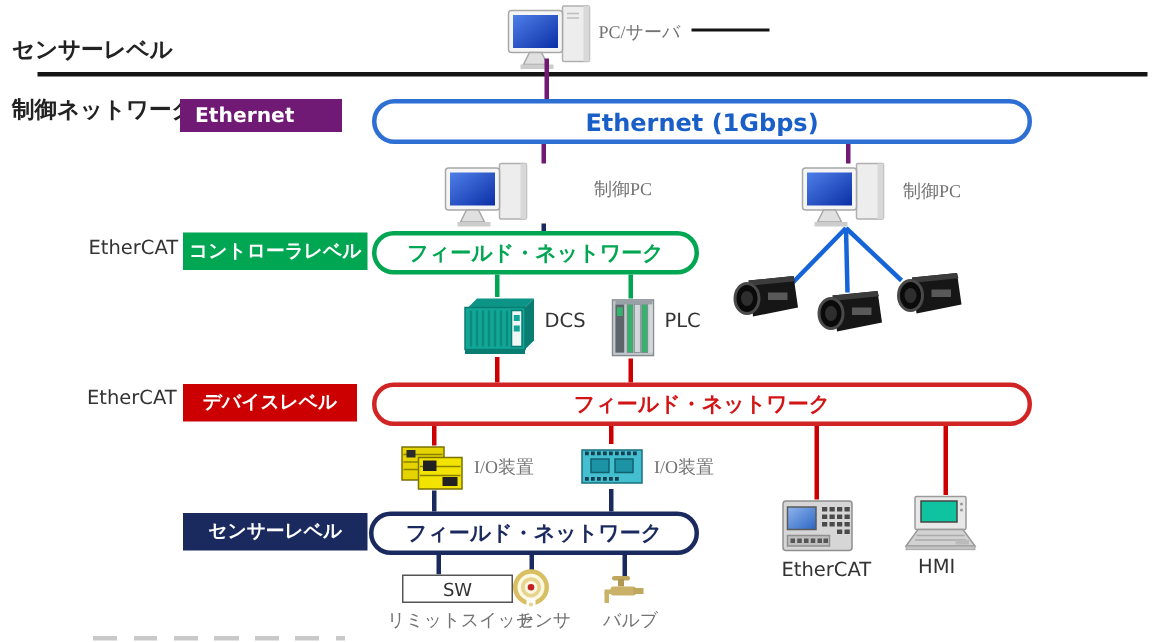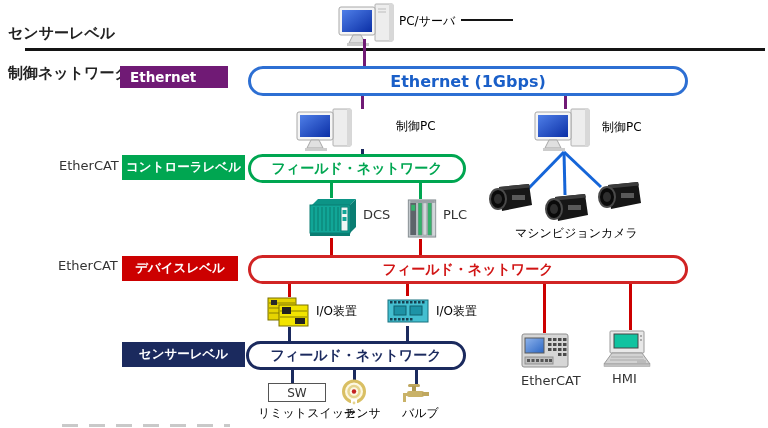--- a/index.html
+++ b/index.html
@@ -1,20 +1,20 @@
 <!DOCTYPE html>
 <html><head>
 <meta charset="utf-8">
 <style>
   * { margin:0; padding:0; box-sizing:border-box; }
   body { background:#ffffff; font-family:"DejaVu Sans","Liberation Sans",sans-serif; }
   .canvas { position:relative; width:768px; height:428px; background:#ffffff; overflow:hidden; }
   .abs { position:absolute; }
   .layer-title { font-size:15px; font-weight:600; color:#222; }
-  .sm-label { font-size:12px; color:#000000; }
+  .sm-label { font-size:12px; color:#737373;font-family:Liberation Serif, serif; }
   .dev-label { font-size:13px; color:#333; }
   .ethercat { font-size:13px; color:#333; }
   .tag { position:absolute; color:#fff; font-weight:bold; font-size:12.5px;
          display:flex; align-items:center; justify-content:center; }
   .tag.left-pad { justify-content:flex-start; padding-left:10px; font-size:13.5px; }
   .bus { position:absolute; background:#fff; display:flex; align-items:center;
          justify-content:center; font-weight:bold; }
   .vline { position:absolute; width:3px; }
   .hline { position:absolute; height:3px; }
   .blue-bg { background:#701a75; }
@@ -172,21 +172,20 @@
   </div>
   <div class="abs" style="left:596px;top:179px;width:48px;height:38px">
     <svg width="48" height="38" viewBox="0 0 48 38">
       <path d="M12 6 L42 3 L45 24 L15 30 Z" fill="#161616"></path>
       <path d="M12 6 L42 3 L43 6.5 L13 9.5 Z" fill="#3c3c3c"></path>
       <ellipse cx="11" cy="18" rx="8" ry="10" fill="#0a0a0a" stroke="#4a4a4a" stroke-width="2"></ellipse>
       <ellipse cx="11" cy="18" rx="4" ry="5" fill="#2e2e2e"></ellipse>
       <rect x="25" y="14" width="13" height="5" fill="#6a6a6a" opacity="0.8"></rect>
     </svg>
   </div>
-  <div class="abs sm-label" style="left:515px;top:225px">マシンビジョンカメラ</div>
 
   <div class="abs vline red-bg" style="left:330px;top:238px;height:17px"></div>
   <div class="abs vline red-bg" style="left:419px;top:239px;height:16px"></div>
 
   <div class="abs ethercat" style="left:58px;top:258px">EtherCAT</div>
   <div class="tag red-bg" style="left:122px;top:256px;width:116px;height:25px">デバイスレベル</div>
   <div class="bus bus-red" style="left:248px;top:255px;width:440px;height:29px">フィールド・ネットワーク</div>
 
   <div class="abs vline red-bg" style="left:288px;top:284px;height:13px"></div>
   <div class="abs vline red-bg" style="left:406px;top:284px;height:12px"></div>
@@ -291,21 +290,21 @@
   </div>
   <div class="abs dev-label" style="left:612px;top:371px">HMI</div>
 
   <div class="tag navy-bg" style="left:122px;top:342px;width:123px;height:25px">センサーレベル</div>
   <div class="bus bus-navy" style="left:246px;top:341px;width:220px;height:29px">フィールド・ネットワーク</div>
 
   <div class="abs vline navy-bg" style="left:291px;top:370px;height:13px"></div>
   <div class="abs vline navy-bg" style="left:353px;top:370px;height:10px"></div>
   <div class="abs vline navy-bg" style="left:415px;top:370px;height:14px"></div>
 
-  <div class="sw-box" style="left:268px;top:383px;width:58px;height:19px">SW</div>
+  <div class="sw-box" style="left:268px;top:383px;width:74px;height:19px">SW</div>
   <div class="abs sm-label" style="left:258px;top:405px">リミットスイッチ</div>
 
   <div class="abs" style="left:340px;top:379px;width:28px;height:27px">
     <svg width="28" height="27" viewBox="0 0 28 27">
       <circle cx="14" cy="12.5" r="10.5" fill="#fdf8e2" stroke="#d9bf63" stroke-width="3"></circle>
       <circle cx="14" cy="12.5" r="5.5" fill="none" stroke="#e6d48f" stroke-width="2.5"></circle>
       <circle cx="14" cy="12.5" r="2.2" fill="#c42222"></circle>
       <rect x="11" y="20" width="6" height="7" fill="#ffffff"></rect>
       <circle cx="14" cy="24" r="1.4" fill="#e6d48f"></circle>
     </svg>

